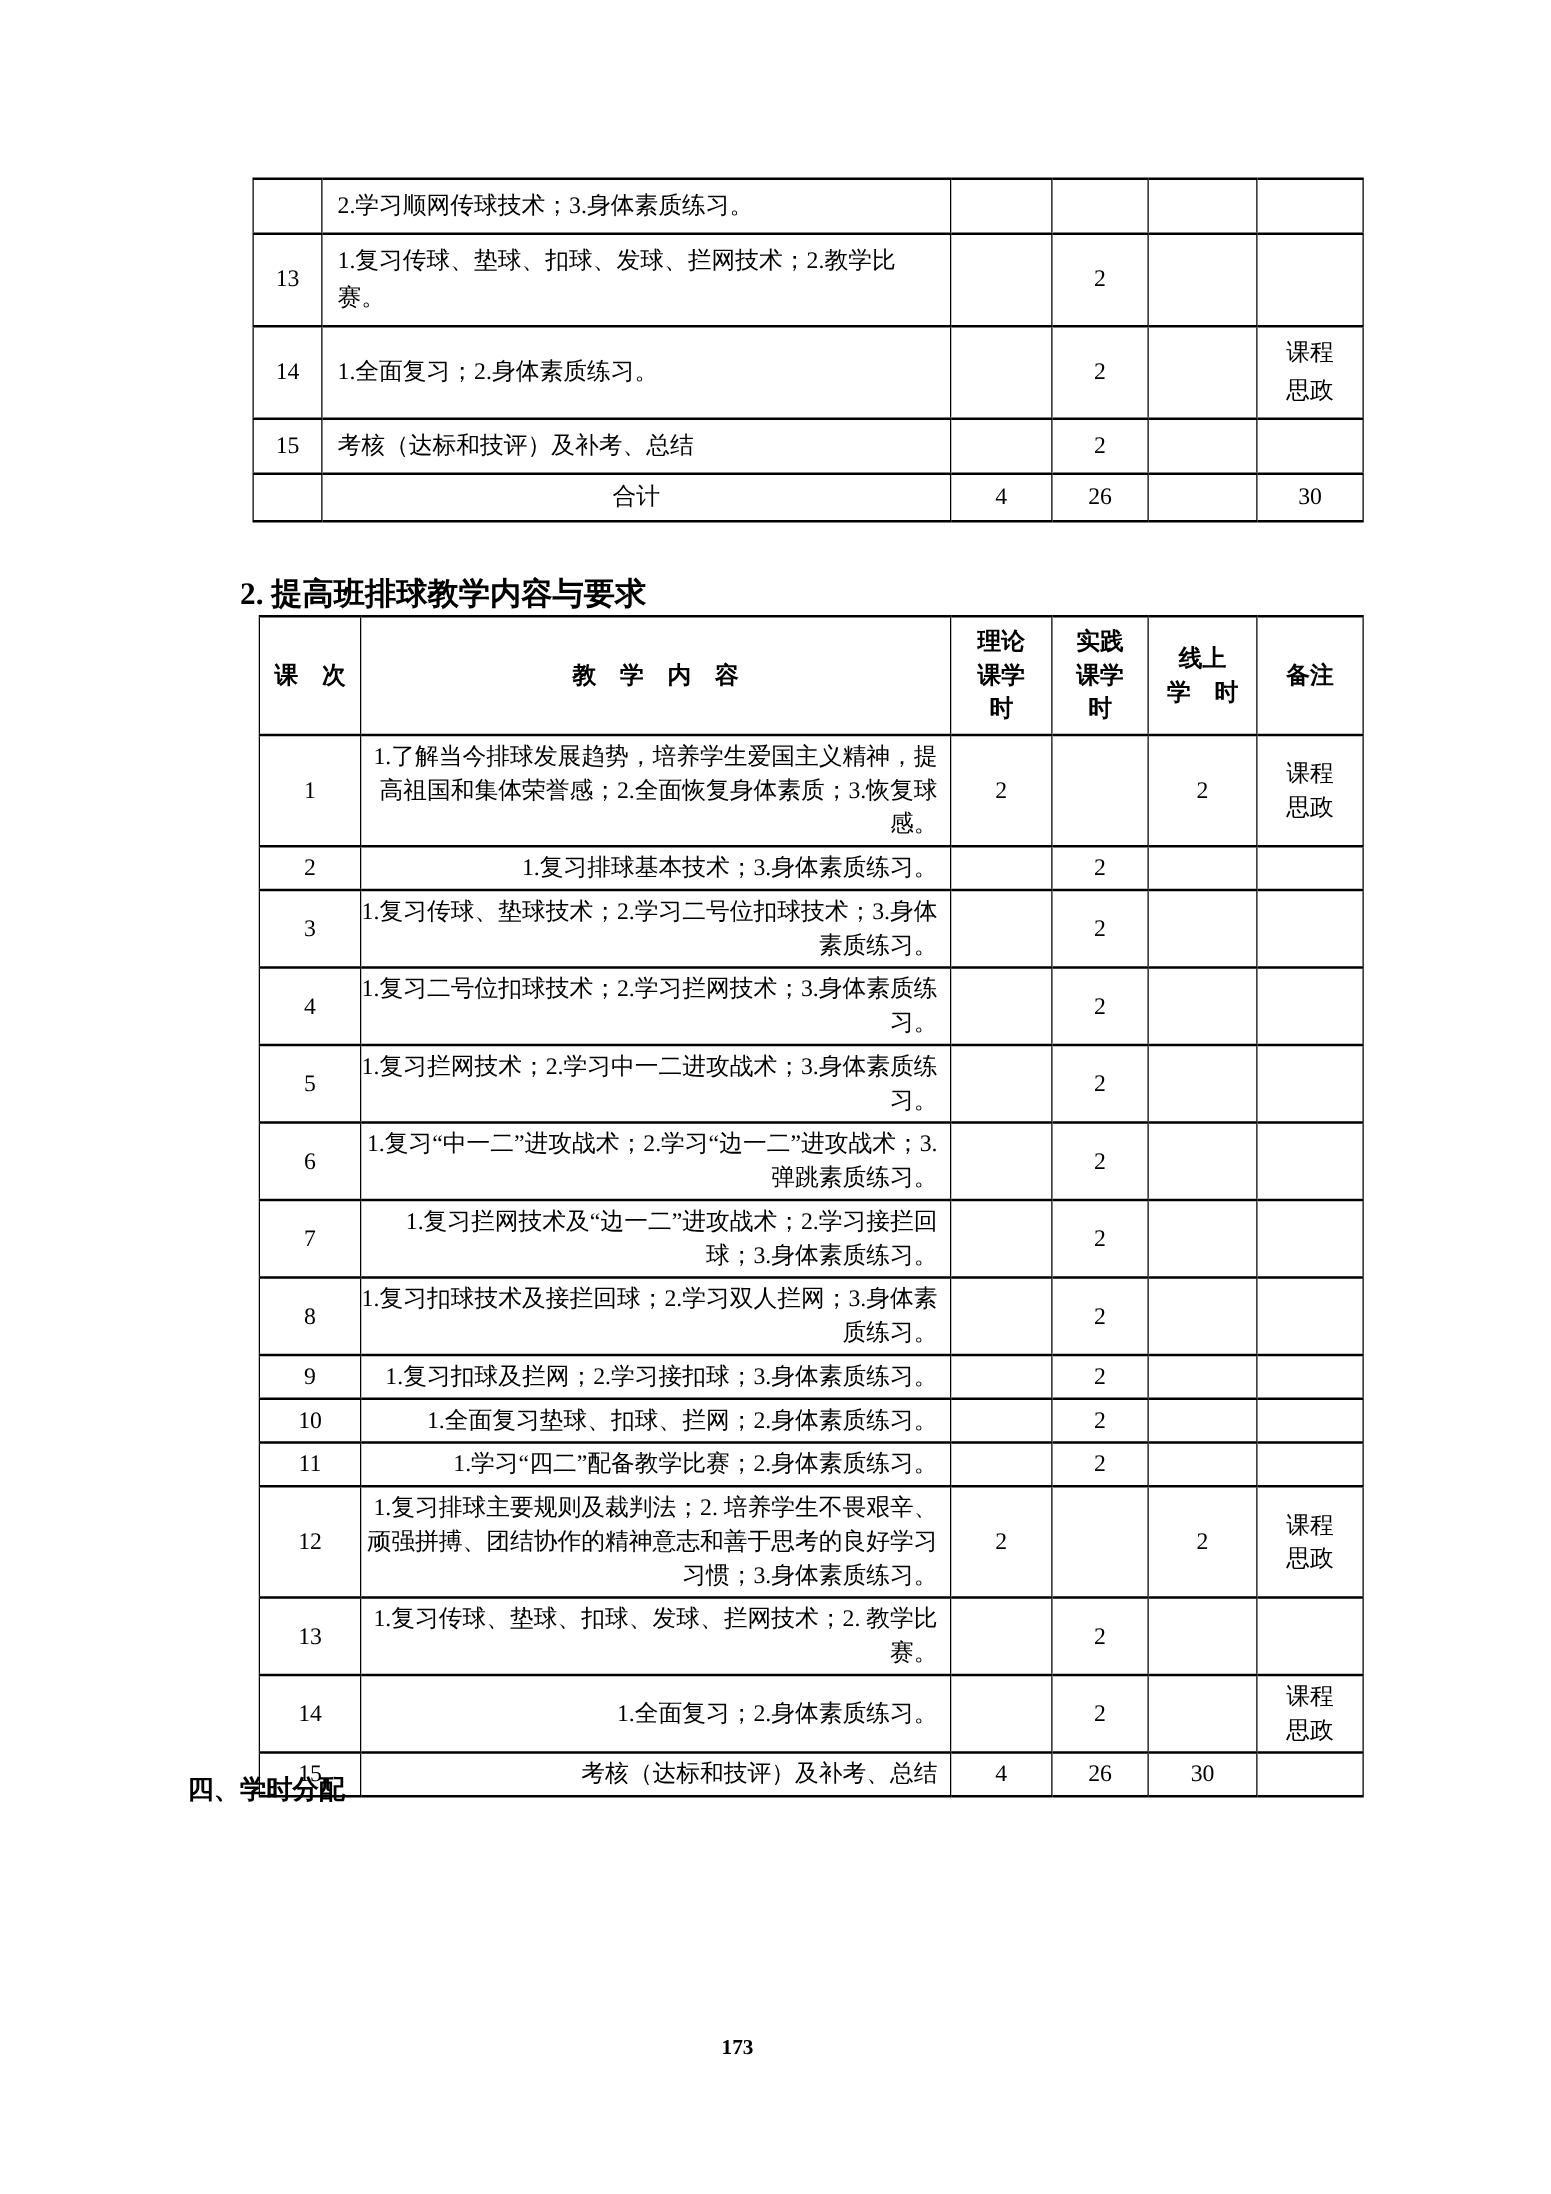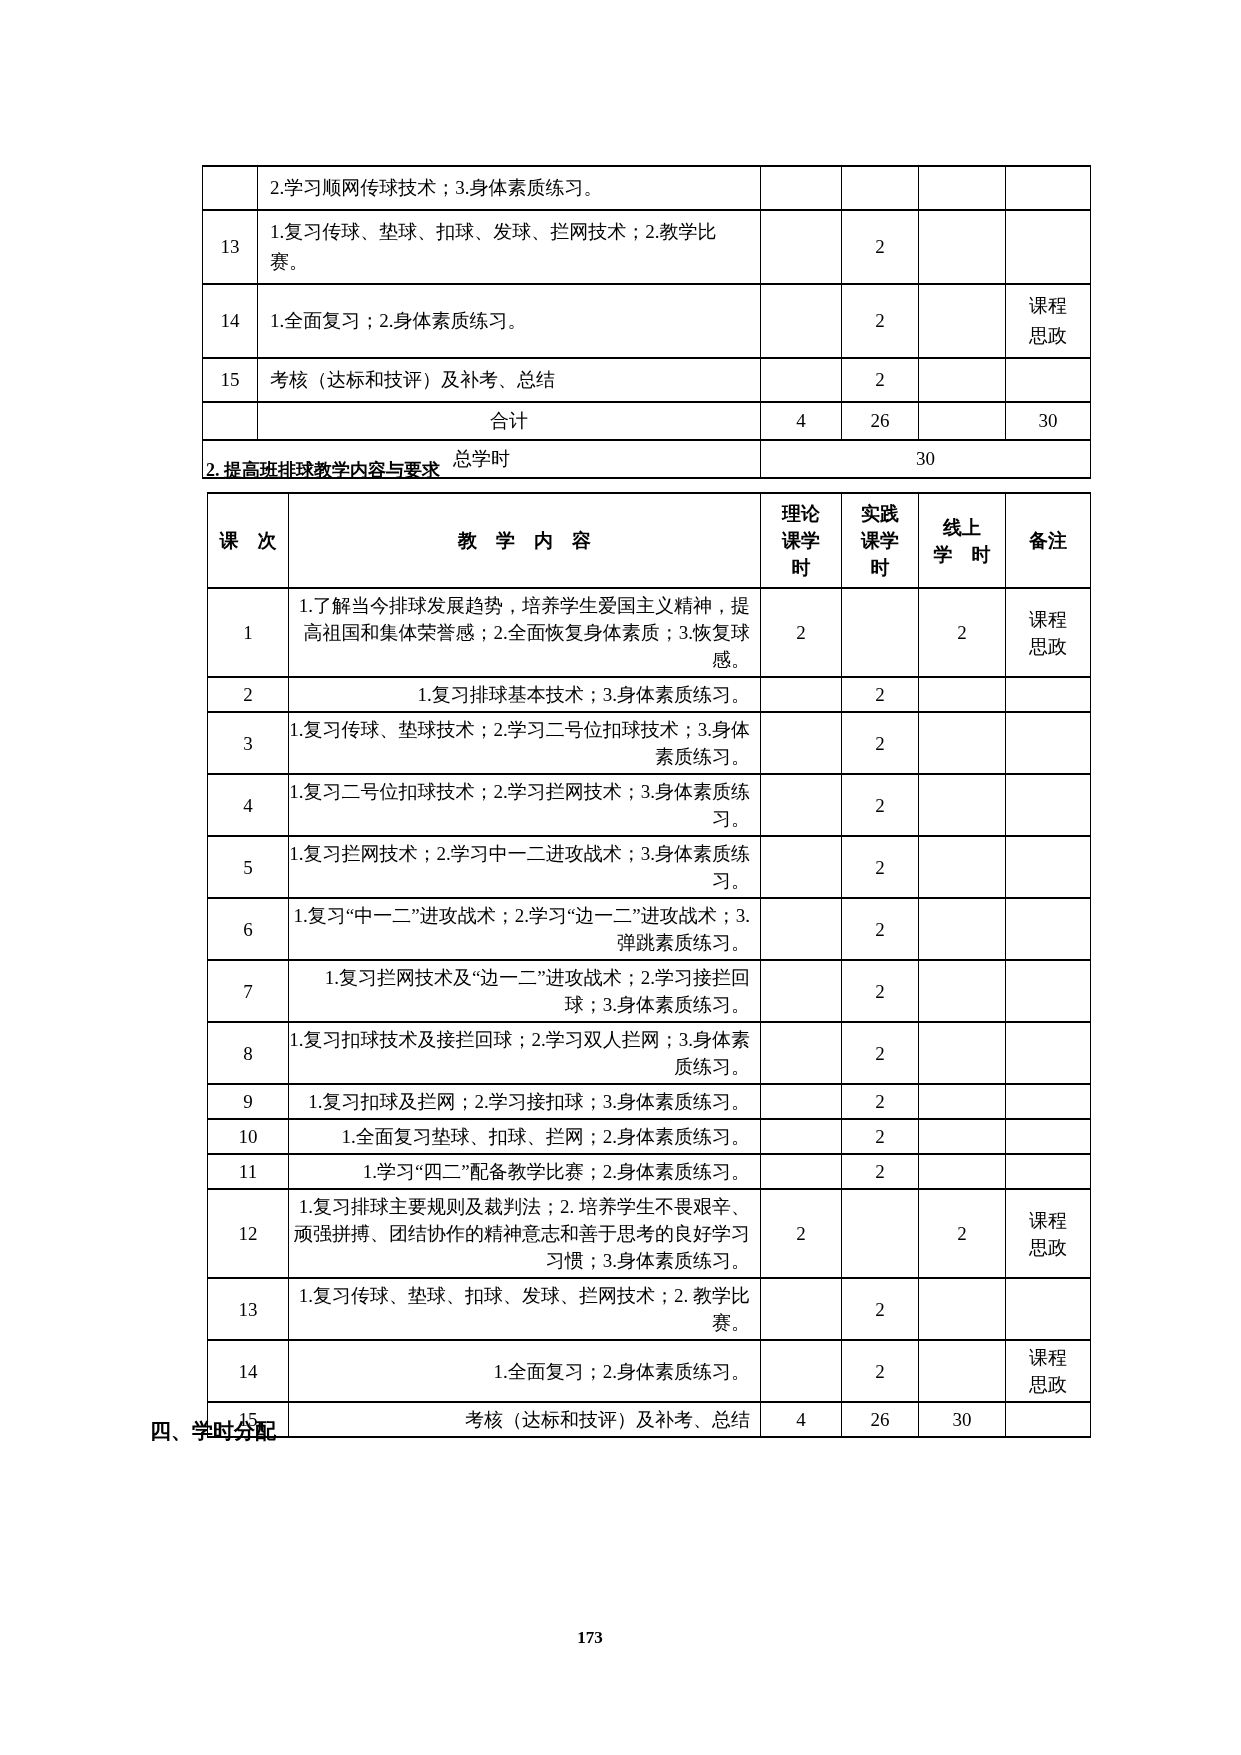--- a/index.html
+++ b/index.html
@@ -22,42 +22,42 @@
   table.t td, table.t th {
     border: 1px solid #000;
     border-top-width: 2px;
     border-bottom-width: 2px;
     vertical-align: middle;
     font-size: 19px;
     color: #000;
     overflow: hidden;
   }
   
-  .t1 { left: 202px; top: 142px; width: 888px; margin-top: 23px; }
+  .t1 { left: 202px; top: 142px; width: 888px; }
   .t1 td { line-height: 30px; padding: 6px 6px; text-align: center; }
   .t1 td.cell-content { text-align: left; padding-left: 12px; padding-right: 10px; }
   .t1 tr.tight td { padding-top: 3px; padding-bottom: 3px; }
   .t1 td.cell-span-label, .t1 td.cell-span-value { }
   
   .t2 { left: 207px; top: 492px; width: 883px; }
   .t2 th {
     font-weight: bold;
     text-align: center;
     line-height: 27px;
     padding: 6px 2px;
     white-space: pre-line;
   }
   .t2 td { line-height: 27px; padding: 3px 6px; text-align: center; }
   .t2 td.cell-content { text-align: right; padding-left: 0; padding-right: 10px; }
   .cell-note { white-space: pre-line; text-align: center; }
   
   .h2-heading {
     position: absolute;
-    left: 206px; top: 458px;
-    font-size: 18px;
+    left: 192px; top: 458px;
+    font-size: 25px;
     font-weight: bold;
   }
   .h4-heading {
     position: absolute;
     left: 150px; top: 1417px;
     font-size: 21px;
     font-weight: bold;
   }
   
   .t3 { left: 166px; top: 1550px; width: 937px; }
@@ -128,24 +128,20 @@
         </tr>
       </tbody>
     <tbody>
       <tr class="tight">
         <td class="cell-no"></td>
         <td class="cell-span-label">合计</td>
         <td>4</td>
         <td>26</td>
         <td></td>
         <td>30</td>
-      </tr>
-      <tr class="tight">
-        <td colspan="2" class="cell-span-label">总学时</td>
-        <td colspan="4" class="cell-span-value">30</td>
       </tr>
     </tbody>
   </table>
 
   <div class="h2-heading">2. 提高班排球教学内容与要求</div>
 
   <table class="t t2">
     <colgroup>
       <col style="width:81px">
         <col style="width:472px">

